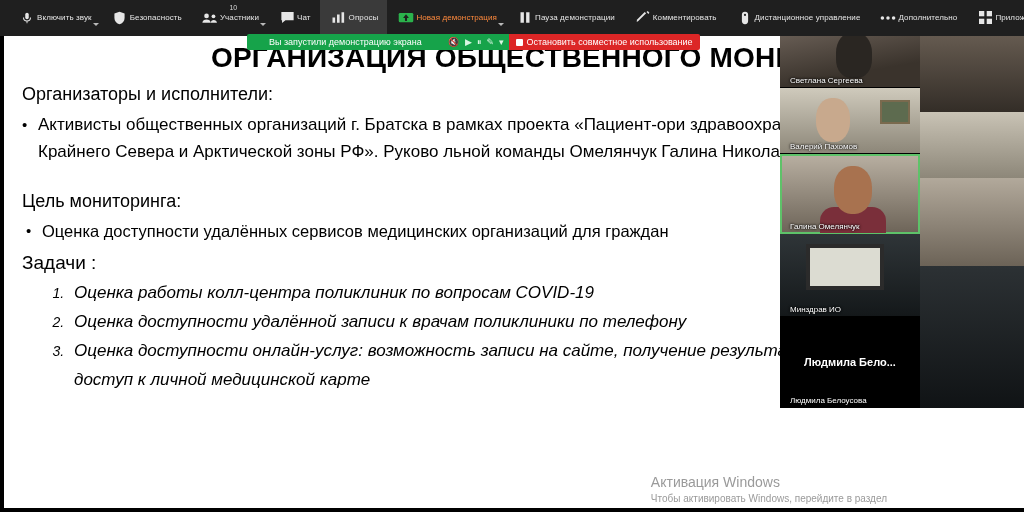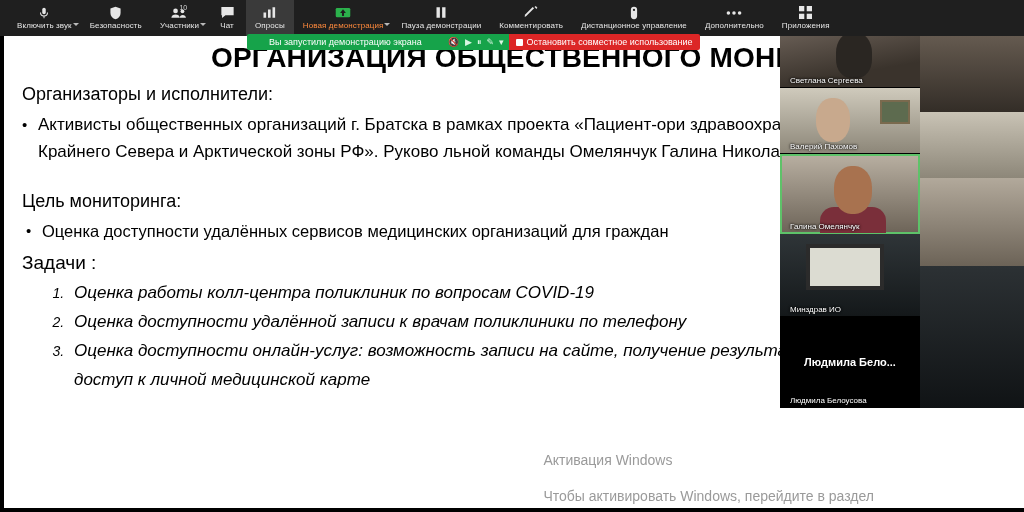--- a/index.html
+++ b/index.html
@@ -18,21 +18,21 @@
   
   .toolbar {
     position: absolute; top: 0; left: 0;
     width: 1024px; height: 36px;
     background: #1f1f1f;
     display: flex; align-items: stretch;
     padding: 0 8px;
     z-index: 40;
   }
   .tb-item {
-    display: flex; flex-direction: column;
+    display: flex; flex-direction: row;
     align-items: center; justify-content: center;
     padding: 0 9px;
     color: #e6e6e6;
     font-size: 8.5px;
     line-height: 10px;
     white-space: nowrap;
     position: relative;
   }
   .tb-item.active { background: #3a3a3a; }
   .tb-icon {
@@ -220,27 +220,27 @@
     background: linear-gradient(180deg,#b2a99b,#6c6357);
   }
   .right-strip-4 {
     position: absolute; top: 238px; left: 0; width: 104px; height: 142px;
     background: linear-gradient(180deg,#2c3134,#101315);
   }
 
   
   .watermark {
     position: absolute;
-    right: 150px; bottom: 8px;
+    right: 137px; bottom: 8px;
     text-align: left;
     color: #9a9a9a;
     z-index: 15;
   }
   .wm-title { font-size: 14px; }
-  .wm-sub { font-size: 14px; margin-top: 20px; }
+  .wm-sub { font-size: 10px; margin-top: 3px; }
 
   
   .bottom-bar {
     position: absolute;
     bottom: 0; left: 0; width: 1024px; height: 4px;
     background: #000;
     z-index: 20;
   }
   .dark-edge-left {
     position: absolute; top: 28px; left: 0; width: 4px; height: 484px;

